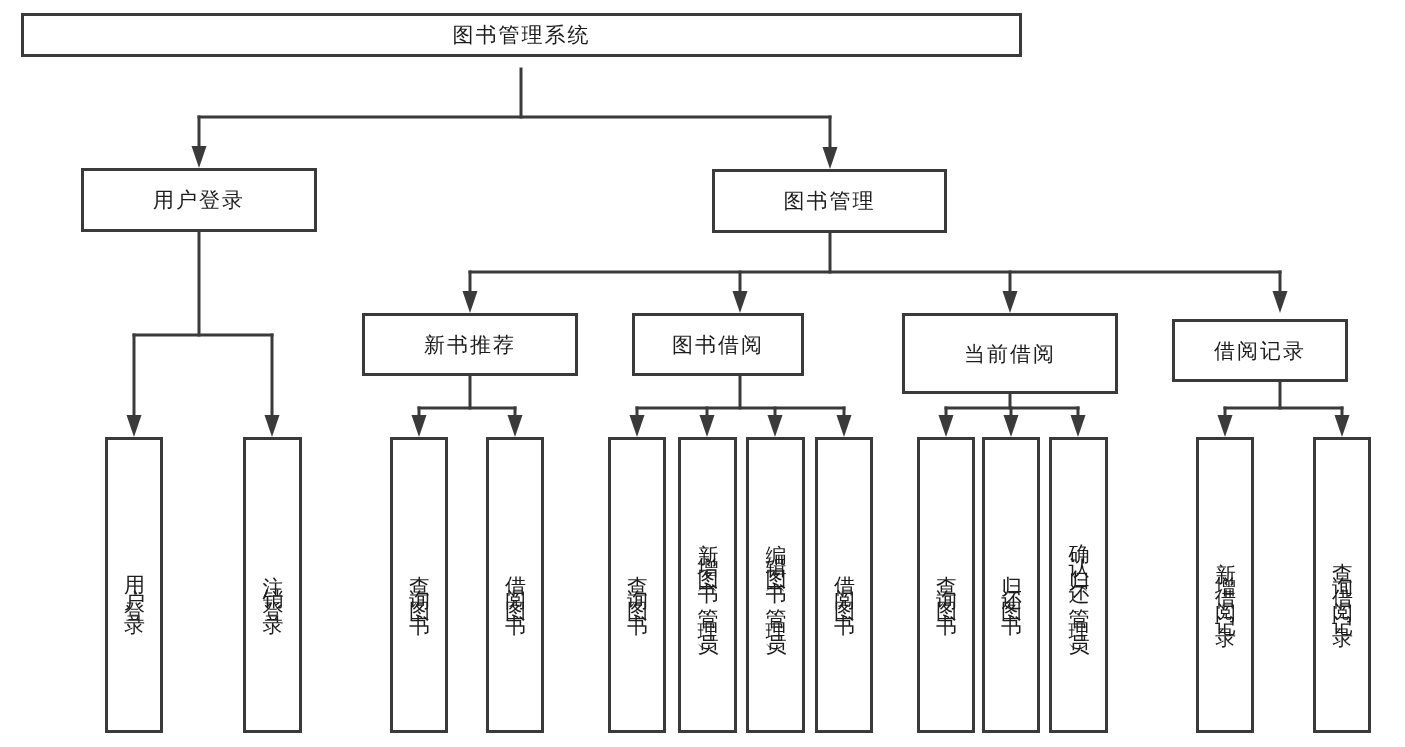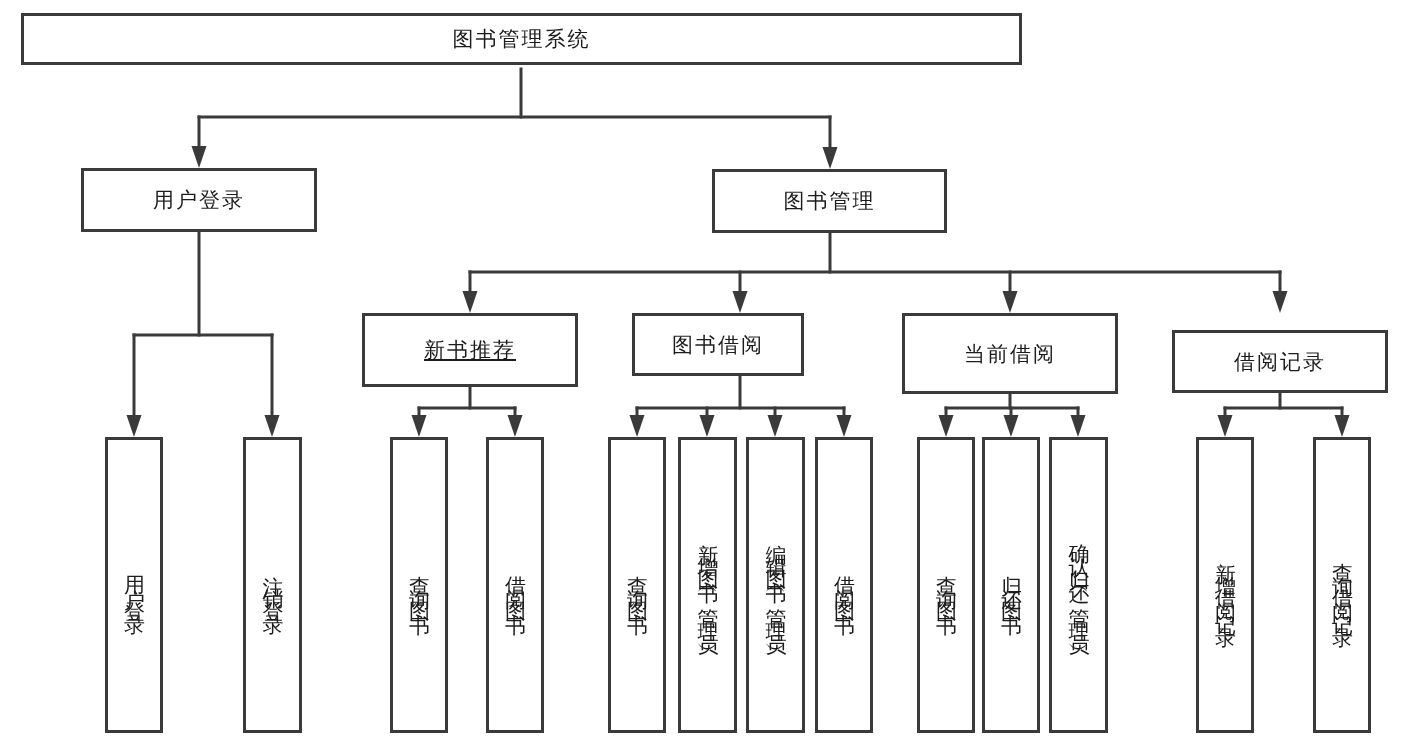--- a/index.html
+++ b/index.html
@@ -125,29 +125,29 @@
       <polygon points="767.5,415 782.5,415 775,437"></polygon>
       <polygon points="836.5,415 851.5,415 844,437"></polygon>
       <polygon points="938.5,415 953.5,415 946,437"></polygon>
       <polygon points="1003.5,415 1018.5,415 1011,437"></polygon>
       <polygon points="1070.5,415 1085.5,415 1078,437"></polygon>
       <polygon points="1217.5,415 1232.5,415 1225,437"></polygon>
       <polygon points="1334.5,415 1349.5,415 1342,437"></polygon>
     </g>
   </svg>
 
-  <div class="node hbox" style="left:21px; top:13px; width:1001px; height:52px;text-align:center;">图书管理系统</div>
+  <div class="node hbox" style="left:21px; top:13px; width:1001px; height:44px;text-align:center;">图书管理系统</div>
 
   <div class="node hbox" style="left:81px; top:168px; width:236px; height:64px;">用户登录</div>
   <div class="node hbox" style="left:712px; top:169px; width:235px; height:64px;">图书管理</div>
 
-  <div class="node hbox" style="left:362px; top:313px; width:216px; height:74px;text-decoration:underline;">新书推荐</div>
+  <div class="node hbox" style="left:362px; top:313px; width:216px; height:63px;">新书推荐</div>
   <div class="node hbox" style="left:632px; top:313px; width:172px; height:63px;">图书借阅</div>
   <div class="node hbox" style="left:902px; top:313px; width:216px; height:81px;">当前借阅</div>
-  <div class="node hbox" style="left:1172px; top:330px; width:216px; height:63px;">借阅记录</div>
+  <div class="node hbox" style="left:1172px; top:319px; width:176px; height:63px;">借阅记录</div>
 
   <div class="node vbox" style="left:105px; top:437px; width:58px; height:296px;">
     <span class="vlabel">用户登录</span>
   </div>
   <div class="node vbox" style="left:243px; top:437px; width:59px; height:296px;">
     <span class="vlabel">注销登录</span>
   </div>
 
   <div class="node vbox" style="left:390px; top:437px; width:58px; height:296px;">
     <span class="vlabel">查询图书</span>

